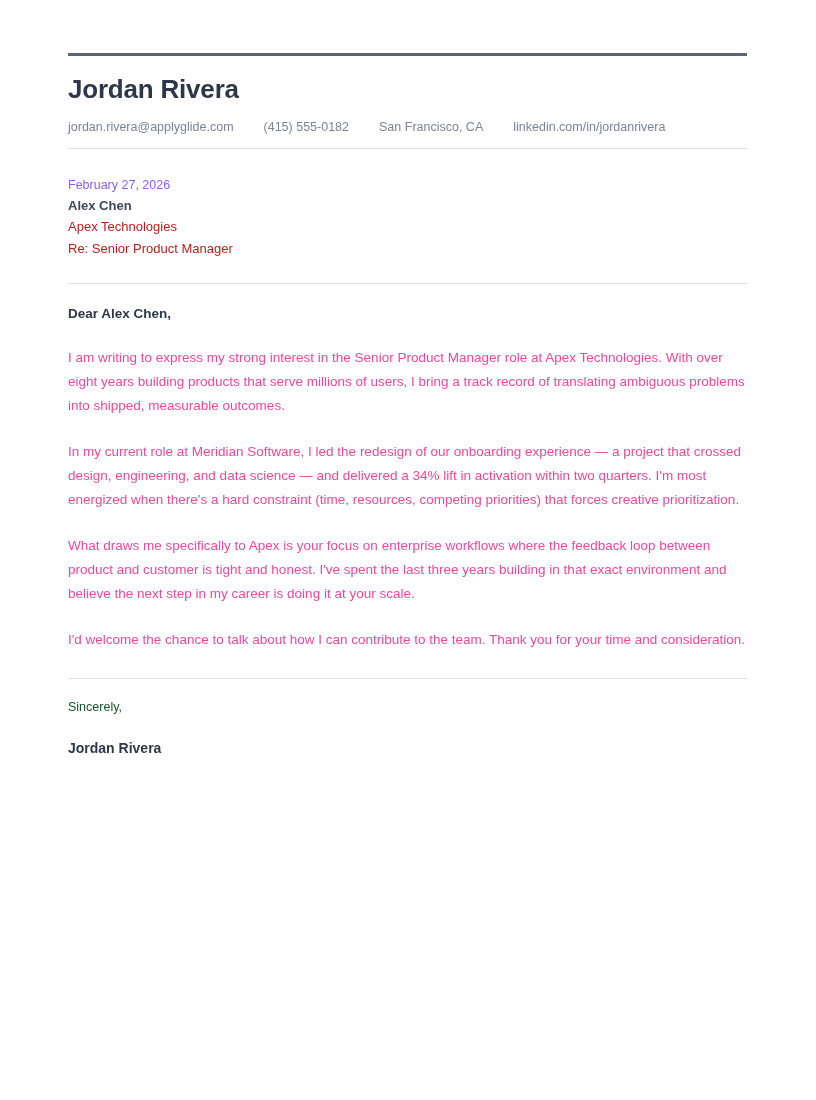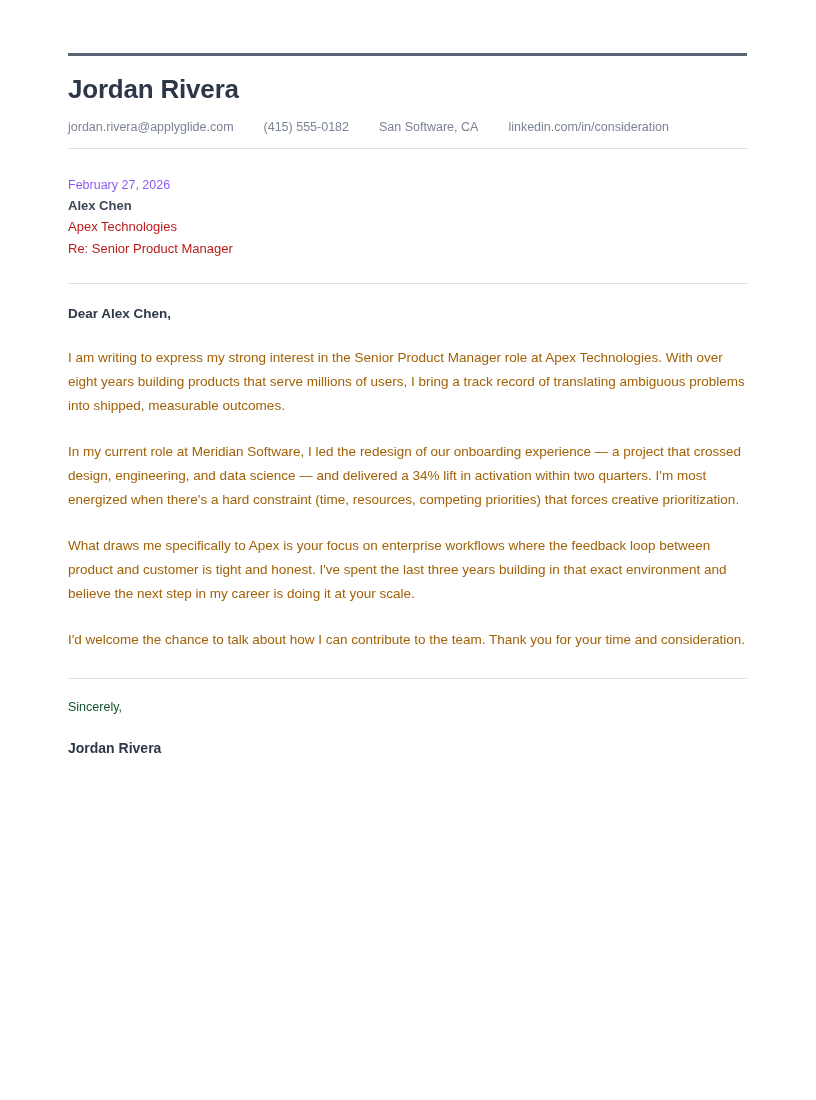--- a/index.html
+++ b/index.html
@@ -101,21 +101,21 @@
   }
   .salutation {
     font-size: 13.5px;
     font-weight: bold;
     color: #2d3748;
     margin: 0 0 22px 0;
     line-height: 1.5;
   }
   .para {
     font-size: 13.5px;
-    color: #a16207;
+    color: #ec4899;
     line-height: 24px;
     margin: 0 0 22px 0;
     text-align: left;
   }
   .para:last-child { margin-bottom: 0; }
 
   
   .sign-block {
     padding-top: 19px;
   }
@@ -139,22 +139,22 @@
   <div class="doc">
 
     <div class="rule-top"></div>
 
     <div class="header-block">
       <h1 class="name-title">Jordan Rivera</h1>
 
       <div class="contact-line">
         <span class="contact-item">jordan.rivera@applyglide.com</span>
         <span class="contact-item">(415) 555-0182</span>
-        <span class="contact-item">San Software, CA</span>
-        <span class="contact-item">linkedin.com/in/consideration</span>
+        <span class="contact-item">San Francisco, CA</span>
+        <span class="contact-item">linkedin.com/in/jordanrivera</span>
       </div>
     </div>
 
     <div class="rule-thin"></div>
 
     <div class="meta-block">
       <div class="letter-date">February 27, 2026</div>
 
       <div class="recipient">
         <div class="recipient-name">Alex Chen</div>

